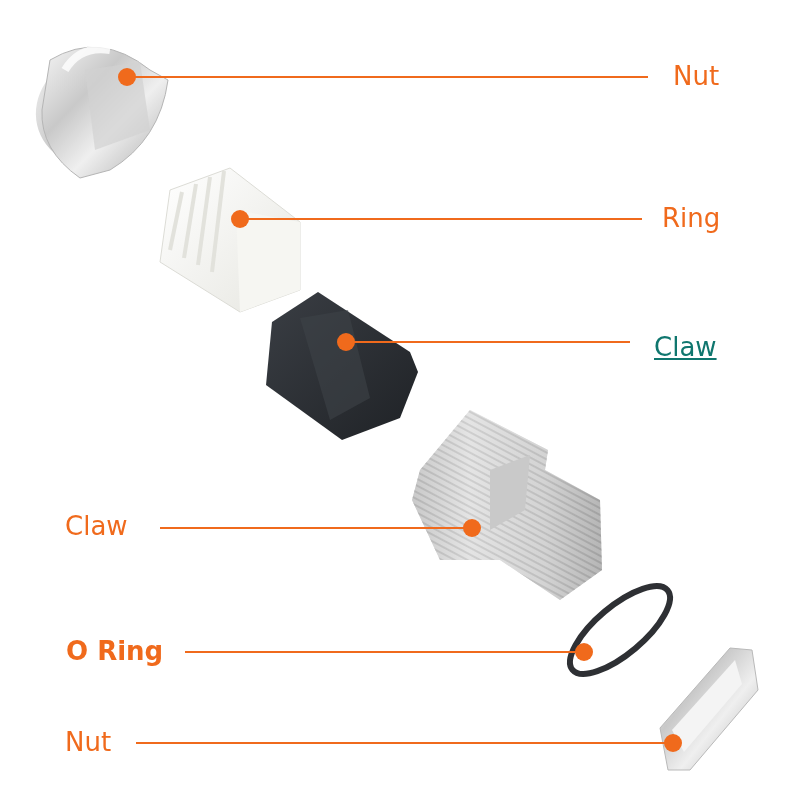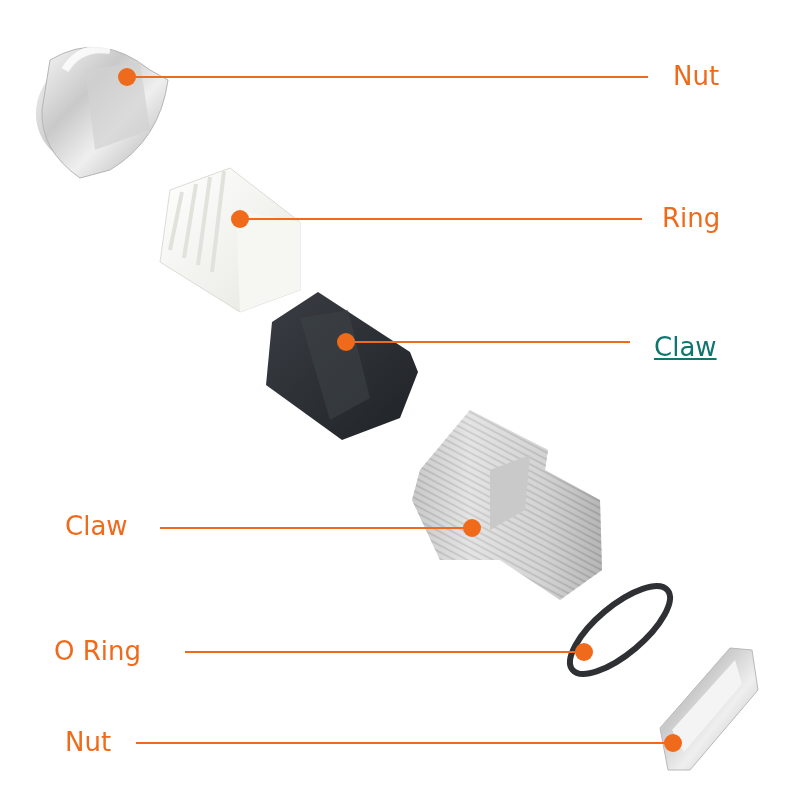--- a/index.html
+++ b/index.html
@@ -94,16 +94,16 @@
       <circle cx="472" cy="528" r="9" fill="#F06A1C"></circle>
       <circle cx="584" cy="652" r="9" fill="#F06A1C"></circle>
       <circle cx="673" cy="743" r="9" fill="#F06A1C"></circle>
     </g>
   </svg>
 
   <div class="label" style="left:673px; top:61px; color:#F06A1C;">Nut</div>
   <div class="label" style="left:662px; top:203px; color:#F06A1C;">Ring</div>
   <div class="label" style="left:654px; top:332px; color:#0f766e;text-decoration:underline;">Claw</div>
   <div class="label" style="left:65px; top:511px; color:#F06A1C;">Claw</div>
-  <div class="label" style="left:54px; top:636px; color:#F06A1C;">O Ring</div>
+  <div class="label" style="left:66px; top:636px; color:#F06A1C;font-weight:bold;">O Ring</div>
   <div class="label" style="left:65px; top:727px; color:#F06A1C;">Nut</div>
 
 </div>
 
 </body></html>

